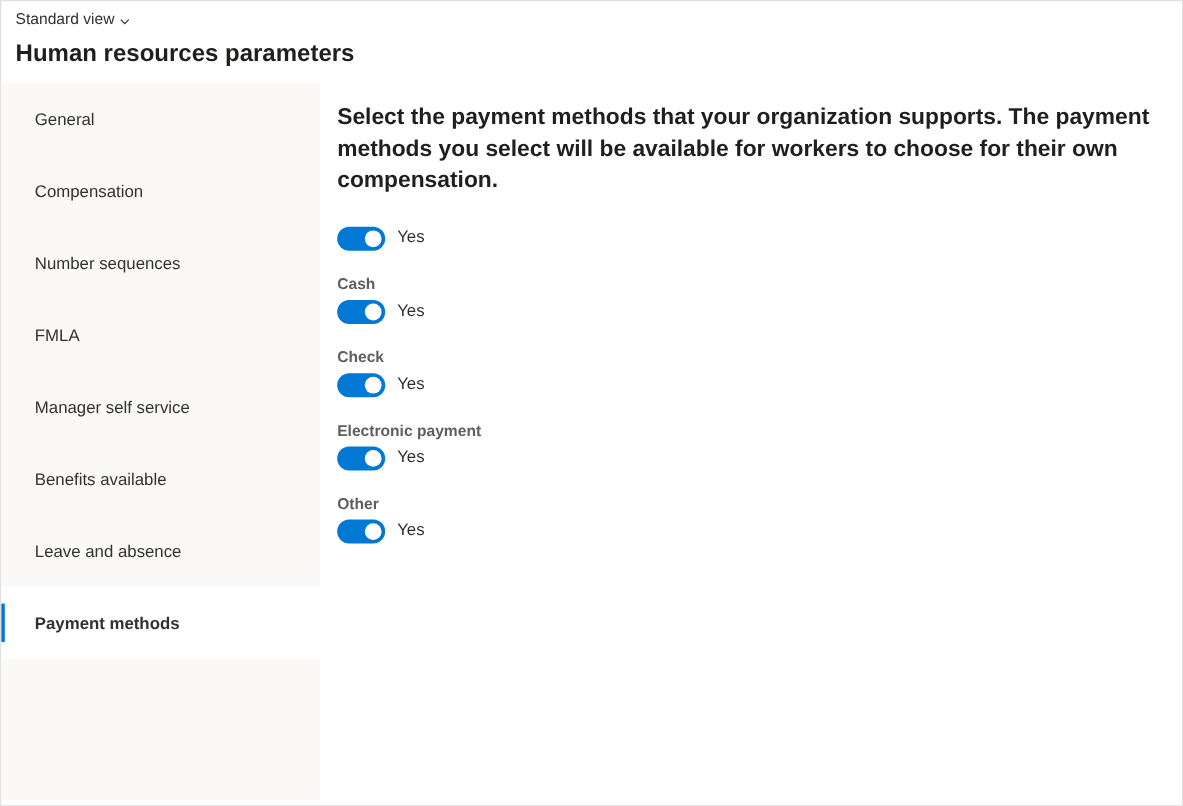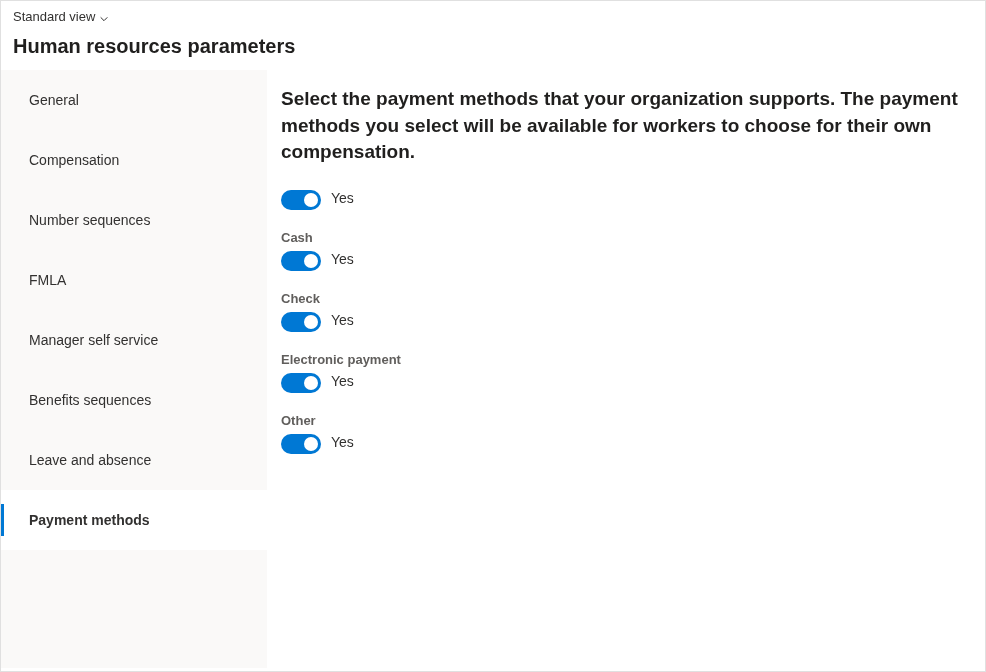--- a/index.html
+++ b/index.html
@@ -148,21 +148,21 @@
     <div class="sidebar-item">
       <span>Number sequences</span>
     </div>
     <div class="sidebar-item">
       <span>FMLA</span>
     </div>
     <div class="sidebar-item">
       <span>Manager self service</span>
     </div>
     <div class="sidebar-item">
-      <span>Benefits sequences</span>
+      <span>Benefits available</span>
     </div>
     <div class="sidebar-item">
       <span>Leave and absence</span>
     </div>
     <div class="sidebar-item active">
       <span>Payment methods</span>
     </div>
   </nav>
 
   <main class="main-content">

